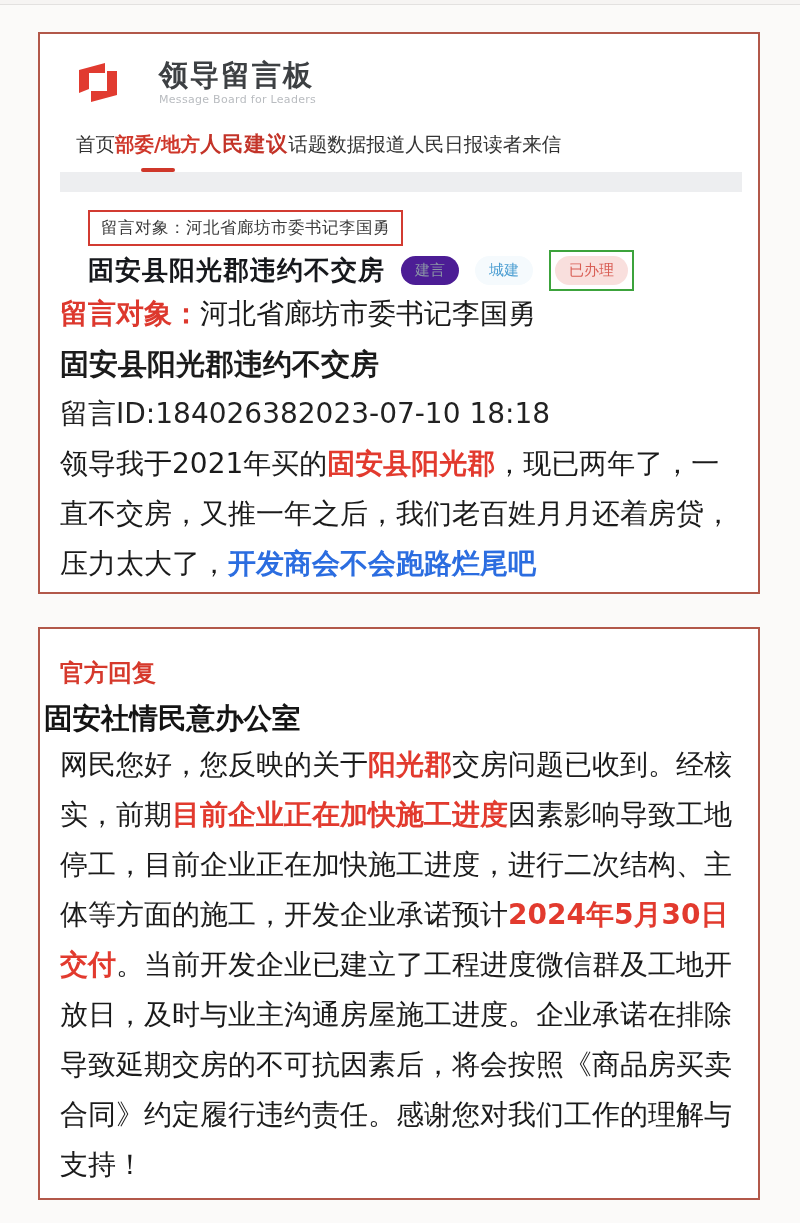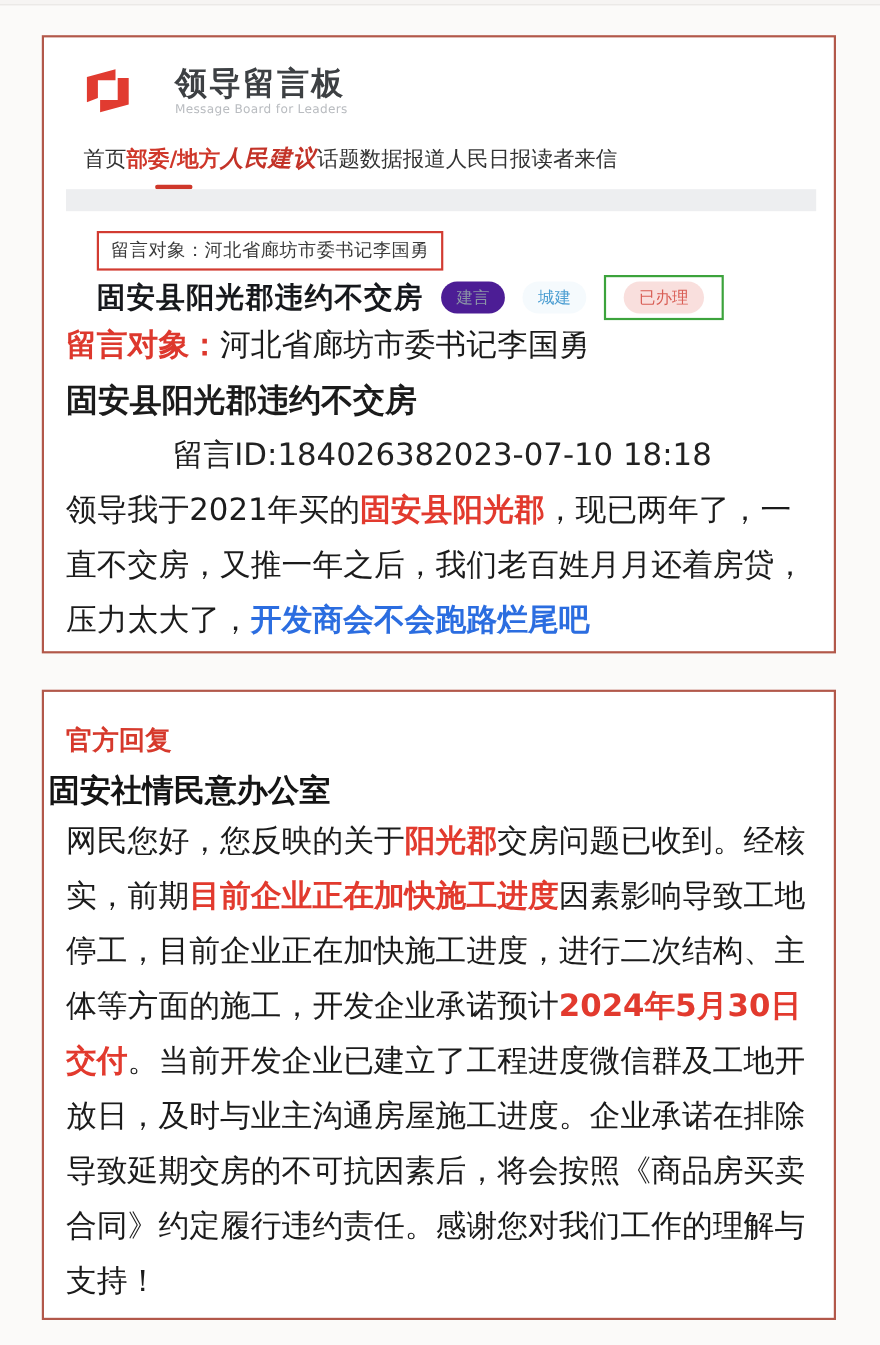--- a/index.html
+++ b/index.html
@@ -22,39 +22,39 @@
   .logo-text{margin-left:12px;}
   .logo-title{font-size:29px;font-weight:700;color:#3d4043;letter-spacing:2px;line-height:32px;}
   .logo-sub{font-size:11px;color:#b9bcc0;margin-top:2px;letter-spacing:0.3px;}
 
   .nav{position:absolute;left:36px;top:96px;display:flex;align-items:flex-end;
        font-size:19.5px;color:#333;white-space:nowrap;}
   .nav-item{cursor:pointer;}
   .nav-item.active{color:#cf372a;font-weight:700;position:relative;}
   .nav-item.active::after{content:'';position:absolute;left:50%;transform:translateX(-50%);
        bottom:-14px;width:34px;height:4px;background:#cf372a;border-radius:2px;}
-  .nav-item.brand{color:#c33328;font-weight:700;font-style:italic;font-size:21px;letter-spacing:1px;}
+  .nav-item.brand{color:#c33328;font-weight:700;font-size:21px;letter-spacing:1px;}
 
   
   .snap-grayband{position:absolute;left:20px;top:138px;width:682px;height:20px;background:#edeef0;}
   .snap-annotation{position:absolute;left:48px;top:176px;border:2px solid #d23b31;
        padding:5px 11px;font-size:16.5px;color:#3a3a3a;letter-spacing:0.5px;background:#fff;}
   .snap-titlerow{position:absolute;left:48px;top:216px;display:flex;align-items:center;gap:16px;}
   .snap-title{font-size:26px;font-weight:700;color:#16181c;letter-spacing:1px;}
   .pill{font-size:15px;padding:5px 14px;border-radius:15px;white-space:nowrap;}
   .pill-gray{background:#4c1d95;color:#8b95a6;}
   .pill-blue{background:#f5fafd;color:#4c9ed2;}
-  .green-wrap{border:2px solid #3ca33c;padding:4px 16px;display:inline-flex;background:#fff;}
+  .green-wrap{border:2px solid #3ca33c;padding:4px 4px;display:inline-flex;background:#fff;}
   .pill-red{background:#f9dfdd;color:#d95e55;}
 
   
   .msg-block{position:absolute;left:20px;top:255px;width:684px;font-size:28px;line-height:50px;color:#1b1b1b;}
   .lbl-red{color:#dd382d;font-weight:700;}
   .msg-title{font-weight:700;font-size:29px;}
-  .msg-meta{color:#222222;text-align:center;}
+  .msg-meta{color:#222222;}
   .seg-red{color:#e23a2e;font-weight:700;}
   .seg-blue{color:#2b6de0;font-weight:700;}
 
   
   .reply-header{position:absolute;left:20px;top:22px;font-size:24px;font-weight:700;color:#d6392c;line-height:44px;}
   .reply-office{position:absolute;left:4px;top:68px;font-size:28.5px;font-weight:700;color:#141414;line-height:44px;}
   .reply-body{position:absolute;left:20px;top:111px;width:686px;font-size:28px;line-height:50px;color:#1b1b1b;}
 </style>
 </head>
 <body>

